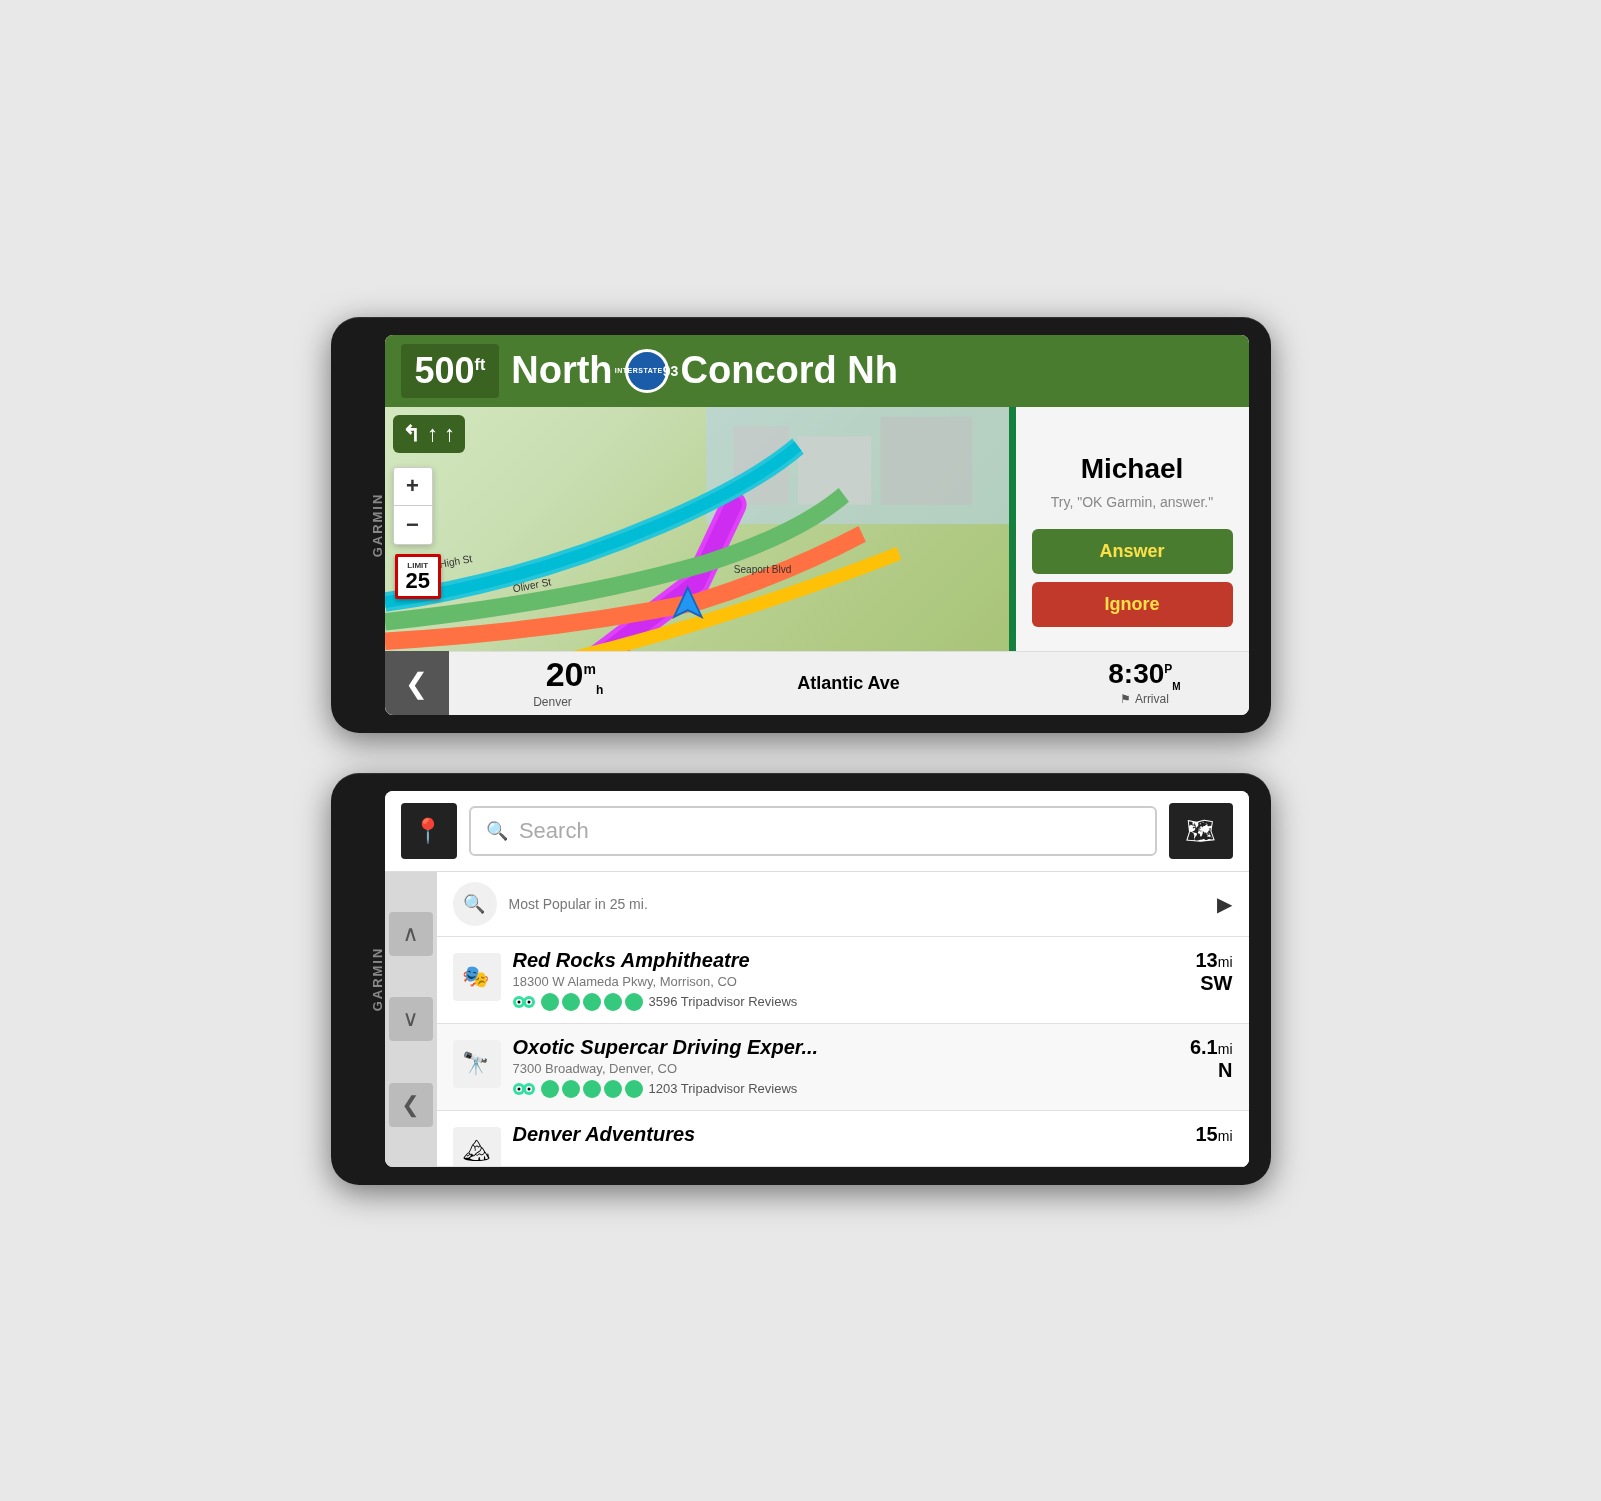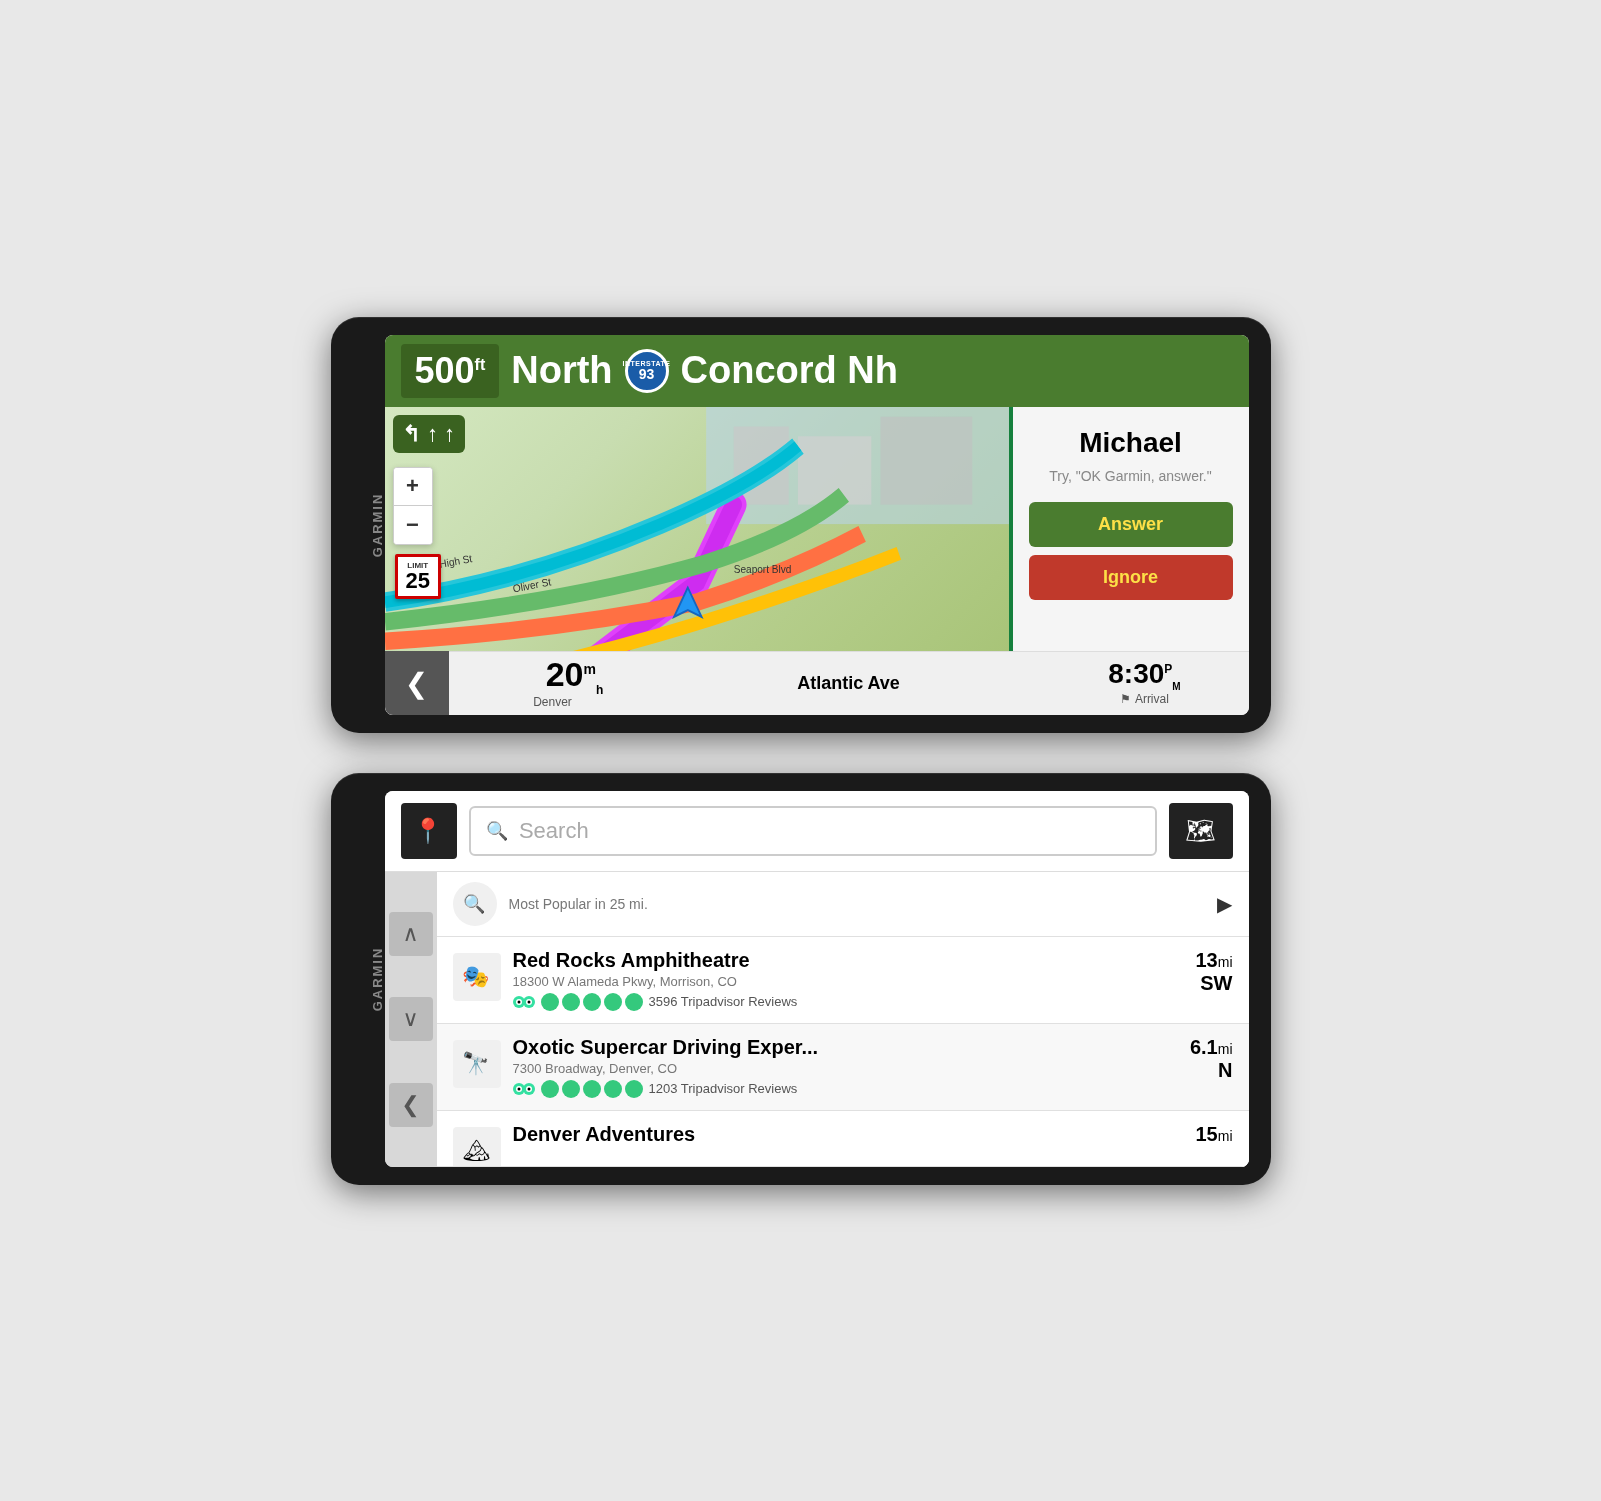--- a/index.html
+++ b/index.html
@@ -83,21 +83,21 @@
       align-items: center;
       gap: 12px;
     }
     .highway-badge {
       background: #1a5ca8;
       color: #fff;
       border-radius: 50%;
       width: 44px;
       height: 44px;
       display: flex;
-      flex-direction: column;
+      flex-direction: row;
       align-items: center;
       justify-content: center;
       font-size: 10px;
       font-weight: bold;
       border: 3px solid #fff;
       flex-shrink: 0;
     }
     .highway-badge .hw-label { font-size: 7px; letter-spacing: 0.5px; }
     .highway-badge .hw-num { font-size: 14px; font-weight: bold; line-height: 1; }
 
@@ -197,22 +197,23 @@
     }
 
     
     .call-panel {
       width: 240px;
       background: #f5f5f5;
       display: flex;
       flex-direction: column;
       align-items: center;
       padding: 20px 16px 16px;
-      border-left: 4px solid #15803d;
-      flex-shrink: 0;
+      border-left: 7px solid #15803d;
+      flex-shrink: 0;
+      justify-content: flex-end;
     }
     .call-name {
       font-size: 28px;
       font-weight: bold;
       color: #000;
       margin-bottom: 8px;
     }
     .call-hint {
       font-size: 14px;
       color: #888;
@@ -440,20 +441,21 @@
     }
 
     .result-info { flex: 1; min-width: 0; }
     .result-name {
       font-size: 20px;
       font-weight: bold;
       color: #000;
       white-space: nowrap;
       overflow: hidden;
       text-overflow: ellipsis;
+      font-style: italic;
     }
     .result-address {
       font-size: 13px;
       color: #777;
       margin: 2px 0 4px;
     }
     .result-reviews {
       display: flex;
       align-items: center;
       gap: 6px;

